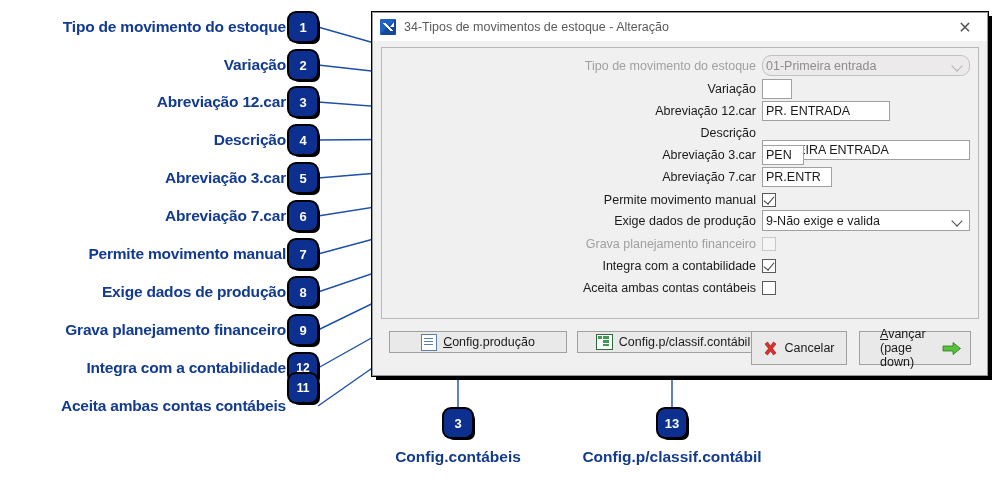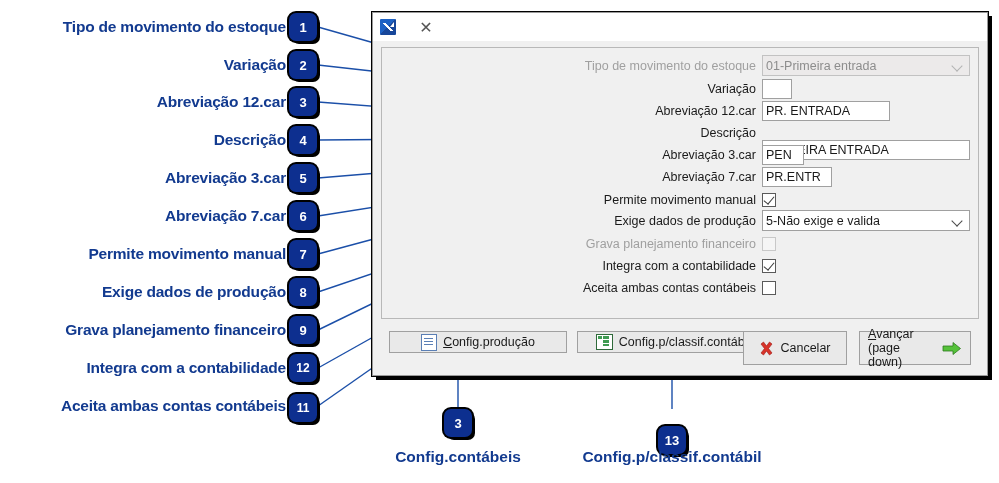--- a/index.html
+++ b/index.html
@@ -189,26 +189,26 @@
     background:#e9e9e9;
     display:flex;align-items:center;justify-content:center;
     font-size:12.5px;color:#1a1a1a;
     cursor:pointer;
     box-sizing:border-box;
     gap:6px;
   }
   .btn .ico{flex:0 0 auto;display:flex;align-items:center;}
   .btn u{text-decoration:underline;}
 
-  #btn-cancel{right:132px;bottom:2px;width:104px;height:34px;margin-top:36px;}
+  #btn-cancel{right:132px;bottom:2px;width:96px;height:34px;margin-top:36px;}
   #btn-next{right:8px;bottom:2px;width:112px;height:34px;
     justify-content:space-between;padding:0 8px;}
   #btn-next .lbl{
     display:flex;flex-direction:column;align-items:flex-start;
-    line-height:14px;font-size:12.5px;
+    line-height:14px;font-size:12.5px;margin-left:12px;
   }
   #btn-cfg1{left:8px;bottom:14px;width:178px;height:22px;}
   #btn-cfg2{left:196px;bottom:14px;width:192px;height:22px;}
 
   .doc-ico{width:14px;height:15px;border:1px solid #5b7fb5;background:#fff;position:relative;}
   .doc-ico span{position:absolute;left:2px;right:3px;height:1px;background:#5b7fb5;}
   .grid-ico{width:15px;height:14px;border:1px solid #2f6a3a;background:#fff;position:relative;}
   .grid-ico i{position:absolute;background:#3f9b52;display:block;}
 </style>
 </head>
@@ -249,44 +249,45 @@
       <div class="badge b6" style="left: 289px; top: 216px;">6</div>
       <div class="anno-label left" style="top: 254px; right: 713px;">Permite movimento manual</div>
       <div class="badge b7" style="left: 289px; top: 254px;">7</div>
       <div class="anno-label left" style="top: 292px; right: 713px;">Exige dados de produção</div>
       <div class="badge b8" style="left: 289px; top: 292px;">8</div>
       <div class="anno-label left" style="top: 330px; right: 713px;">Grava planejamento financeiro</div>
       <div class="badge b9" style="left: 289px; top: 330px;">9</div>
       <div class="anno-label left" style="top: 368px; right: 713px;">Integra com a contabilidade</div>
       <div class="badge b10" style="left: 289px; top: 368px;">12</div>
       <div class="anno-label left" style="top: 406px; right: 713px;">Aceita ambas contas contábeis</div>
-      <div class="badge b11" style="left: 289px; top: 408px;">11</div>
+      <div class="badge b11" style="left: 289px; top: 388px;">11</div>
     </div>
 
   <div id="bottom-annotations">
       <div class="badge b12" style="left: 444px; top: 423px;">3</div>
       <div class="anno-bottom" style="left: 458px; top: 448px;">Config.contábeis</div>
-      <div class="badge b13" style="left: 658px; top: 440px;">13</div>
+      <div class="badge b13" style="left: 658px; top: 423px;">13</div>
       <div class="anno-bottom" style="left: 672px; top: 448px;">Config.p/classif.contábil</div>
     </div>
 
   <div id="dialog">
 
     <div id="titlebar">
       <div id="app-icon">
           <i class="arrowhead"></i>
         </div>
+      <div id="title-text">34-Tipos de movimentos de estoque - Alteração</div>
       <div id="close-btn">✕</div>
     </div>
 
     <div id="client">
       <div id="panel">
           <div class="field-row" style="top: 7px;">
             <div class="field-label disabled">Tipo de movimento do estoque</div>
-            <div class="combo ctl disabled" style="width: 288px;">
+            <div class="combo ctl disabled" style="width: 288px; border-radius: 9px;">
               <span>01-Primeira entrada</span>
               <span class="chev"></span>
             </div>
           </div>
           <div class="field-row" style="top: 30px;">
             <div class="field-label">Variação</div>
             <input class="txt ctl" type="text" style="width: 30px;">
           </div>
           <div class="field-row" style="top: 52px;">
             <div class="field-label">Abreviação 12.car</div>
@@ -304,21 +305,21 @@
             <div class="field-label">Abreviação 7.car</div>
             <input class="txt ctl" type="text" value="PR.ENTR" style="width: 70px;">
           </div>
           <div class="field-row" style="top: 141px;">
             <div class="field-label">Permite movimento manual</div>
             <div class="chk ctl checked"></div>
           </div>
           <div class="field-row" style="top: 162px;">
             <div class="field-label">Exige dados de produção</div>
             <div class="combo ctl" style="width: 240px;">
-              <span>5-Não exige e valida</span>
+              <span>9-Não exige e valida</span>
               <span class="chev"></span>
             </div>
           </div>
           <div class="field-row" style="top: 185px;">
             <div class="field-label disabled">Grava planejamento financeiro</div>
             <div class="chk ctl disabled"></div>
           </div>
           <div class="field-row" style="top: 207px;">
             <div class="field-label">Integra com a contabilidade</div>
             <div class="chk ctl checked"></div>

